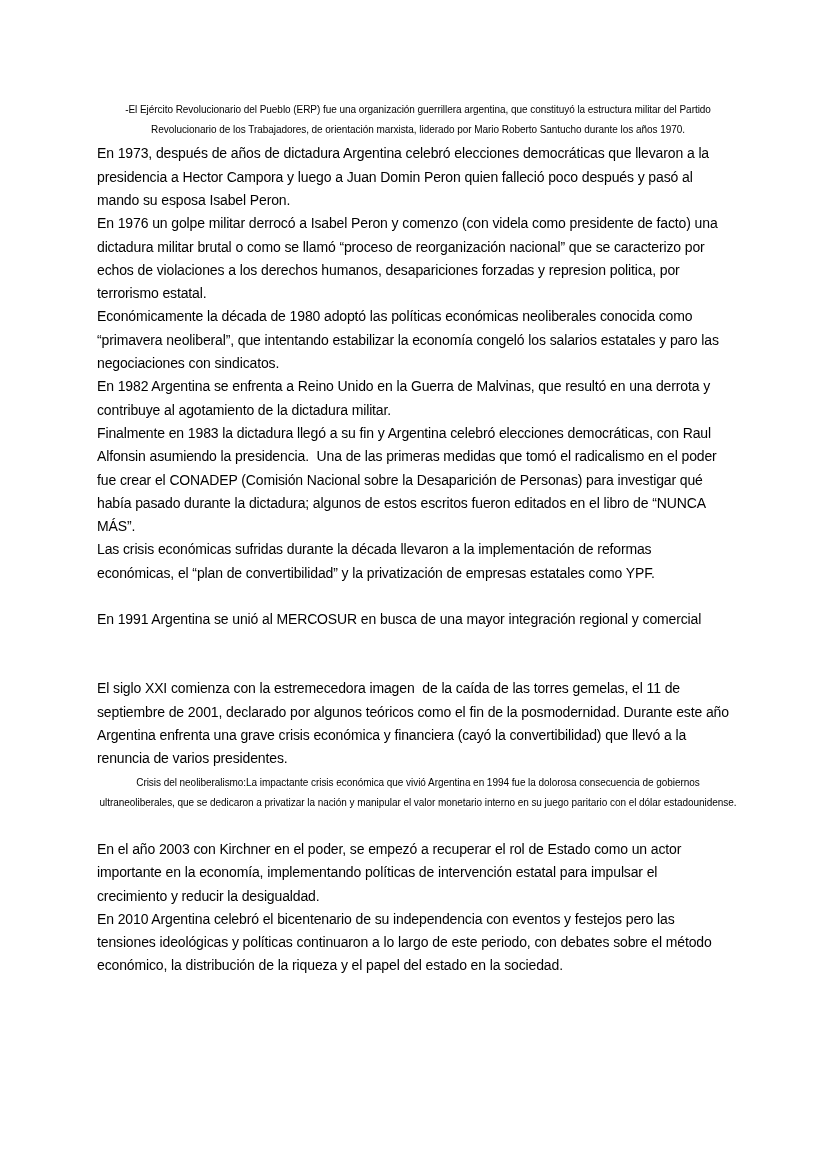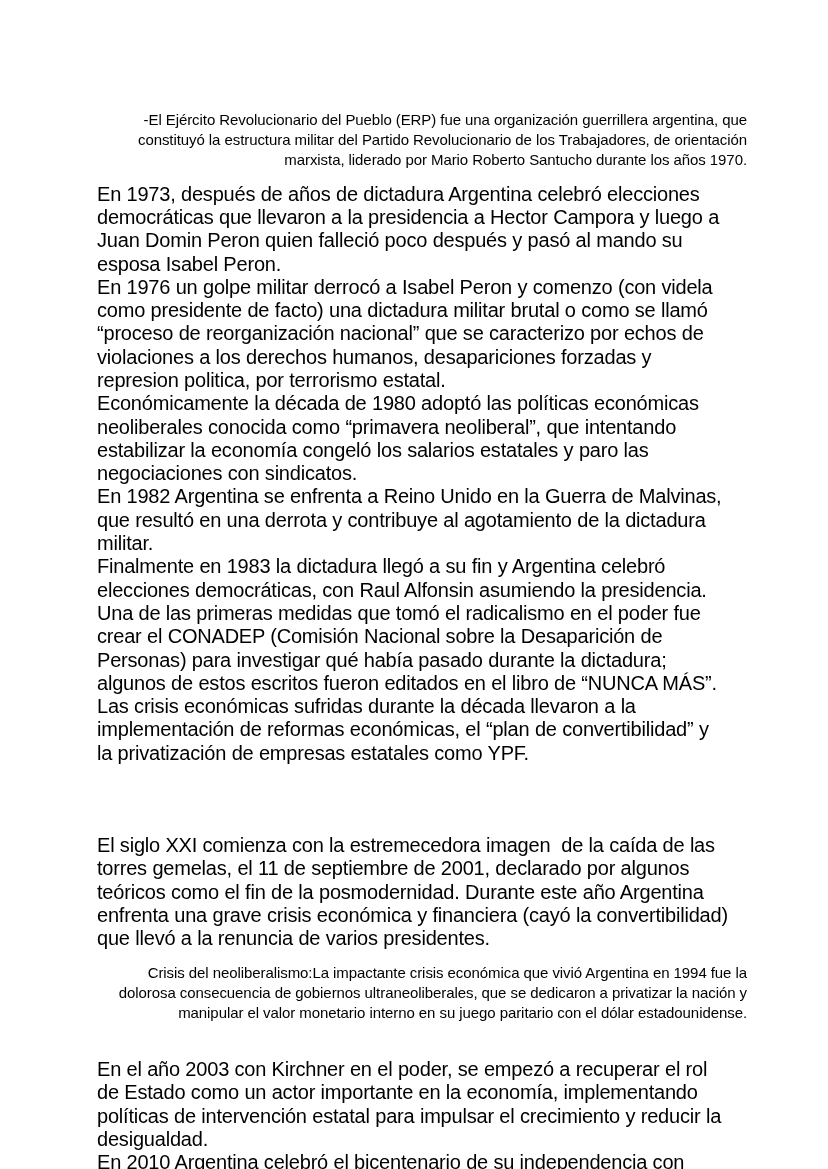--- a/index.html
+++ b/index.html
@@ -27,34 +27,34 @@
   }
   .content {
     position: absolute;
     left: 97px;
     top: 98px;
     width: 632px;
   }
   
   p.body-lg {
     margin: 0;
-    font-size: 20px;
+    font-size: 14px;
     line-height: 23.3px;
     letter-spacing: -0.01em;
     text-align: left;
     white-space: pre-wrap;
     word-spacing: 0.1px;
   }
   
   p.body-sm {
-    margin: 12px;
-    font-size: 15px;
+    margin: 2px;
+    font-size: 10px;
     line-height: 20.2px;
     letter-spacing: -0.005em;
-    text-align: right;
+    text-align: center;
     white-space: pre-wrap;
     width: 638px;
   }
   
   .gap-1 { height: 23px; }
   .gap-2 { height: 46px; }
   .gap-3 { height: 23px; }
 </style>
 </head>
 <body>
@@ -67,20 +67,21 @@
     <p class="body-lg">En 1973, después de años de dictadura Argentina celebró elecciones democráticas que llevaron a la presidencia a Hector Campora y luego a Juan Domin Peron quien falleció poco después y pasó al mando su esposa Isabel Peron.
 En 1976 un golpe militar derrocó a Isabel Peron y comenzo (con videla como presidente de facto) una dictadura militar brutal o como se llamó “proceso de reorganización nacional” que se caracterizo por echos de violaciones a los derechos humanos, desapariciones forzadas y represion politica, por terrorismo estatal.
 Económicamente la década de 1980 adoptó las políticas económicas neoliberales conocida como “primavera neoliberal”, que intentando estabilizar la economía congeló los salarios estatales y paro las negociaciones con sindicatos.
 En 1982 Argentina se enfrenta a Reino Unido en la Guerra de Malvinas, que resultó en una derrota y contribuye al agotamiento de la dictadura militar.
 Finalmente en 1983 la dictadura llegó a su fin y Argentina celebró elecciones democráticas, con Raul Alfonsin asumiendo la presidencia.  Una de las primeras medidas que tomó el radicalismo en el poder fue crear el CONADEP (Comisión Nacional sobre la Desaparición de Personas) para investigar qué había pasado durante la dictadura; algunos de estos escritos fueron editados en el libro de “NUNCA MÁS”.
 Las crisis económicas sufridas durante la década llevaron a la implementación de reformas económicas, el “plan de convertibilidad” y la privatización de empresas estatales como YPF.</p>
 
 
     <div class="gap-1"></div>
 
+    <p class="body-lg">En 1991 Argentina se unió al MERCOSUR en busca de una mayor integración regional y comercial</p>
 
     <div class="gap-2"></div>
 
     <p class="body-lg">El siglo XXI comienza con la estremecedora imagen  de la caída de las torres gemelas, el 11 de septiembre de 2001, declarado por algunos teóricos como el fin de la posmodernidad. Durante este año Argentina enfrenta una grave crisis económica y financiera (cayó la convertibilidad) que llevó a la renuncia de varios presidentes.</p>
 
     <p class="body-sm">Crisis del neoliberalismo:La impactante crisis económica que vivió Argentina en 1994 fue la dolorosa consecuencia de gobiernos ultraneoliberales, que se dedicaron a privatizar la nación y manipular el valor monetario interno en su juego paritario con el dólar estadounidense.</p>
 
     <div class="gap-3"></div>
 
     <p class="body-lg">En el año 2003 con Kirchner en el poder, se empezó a recuperar el rol de Estado como un actor importante en la economía, implementando políticas de intervención estatal para impulsar el crecimiento y reducir la desigualdad.

